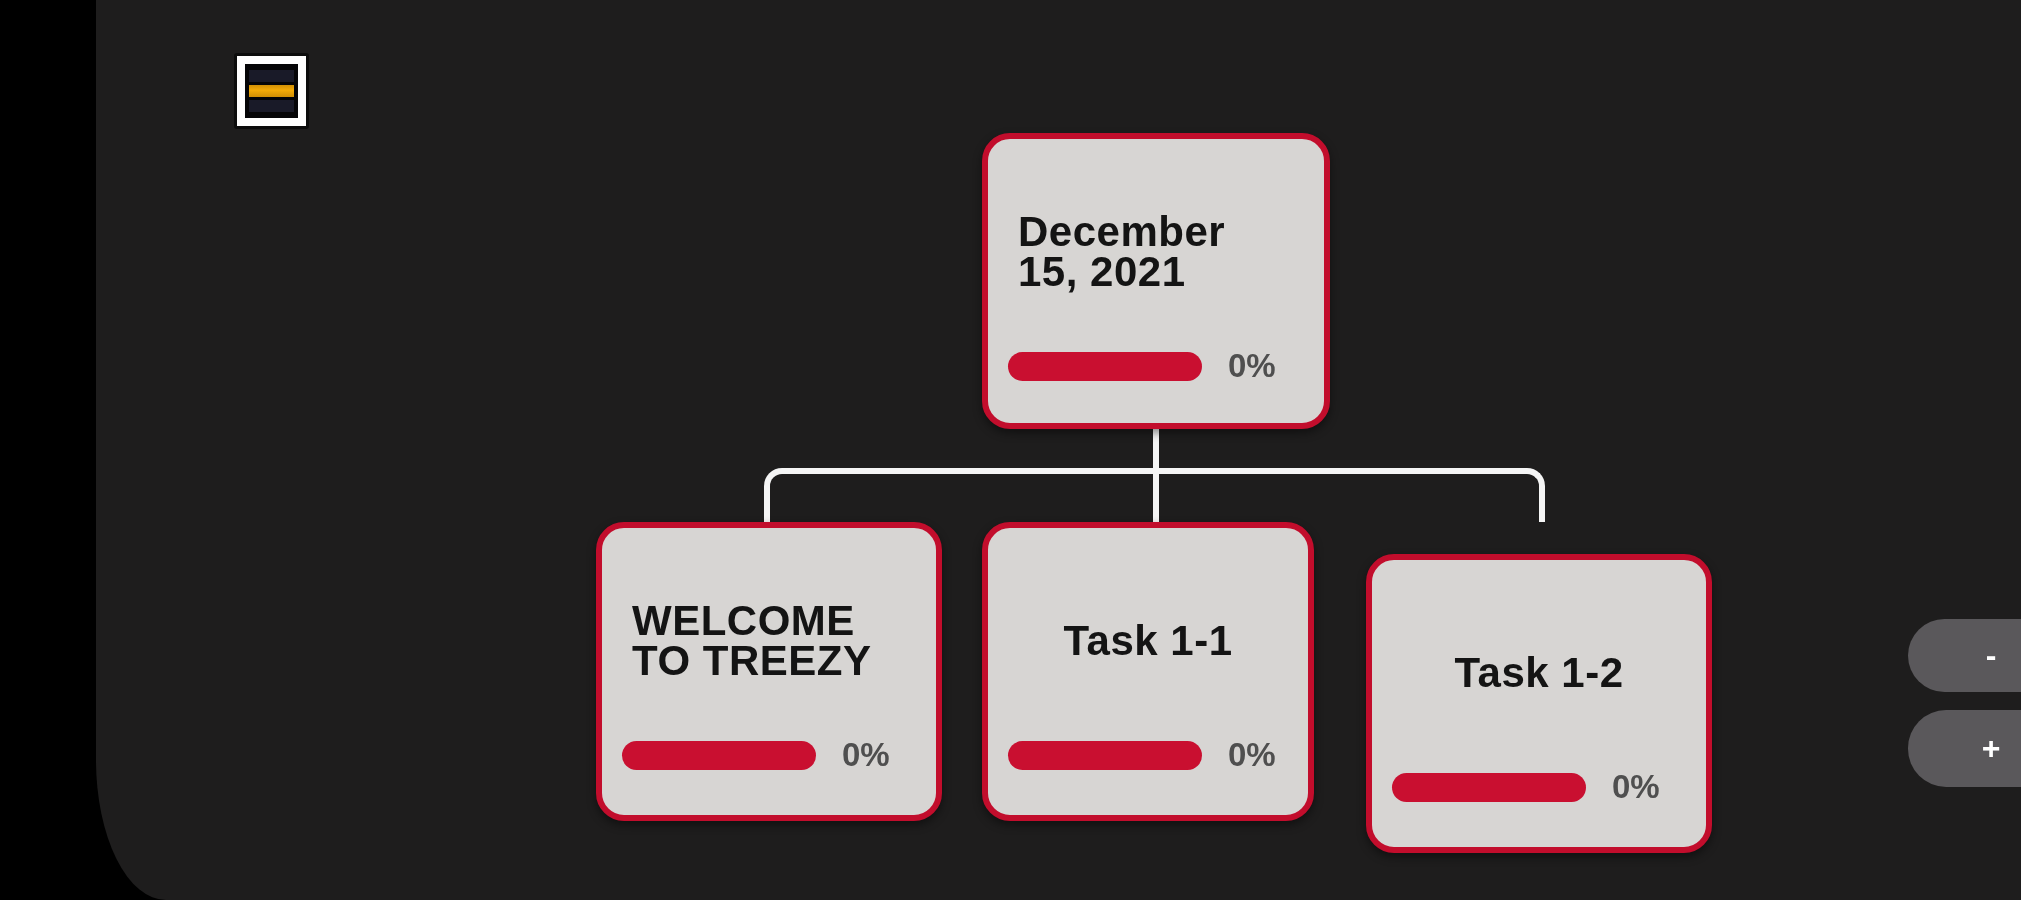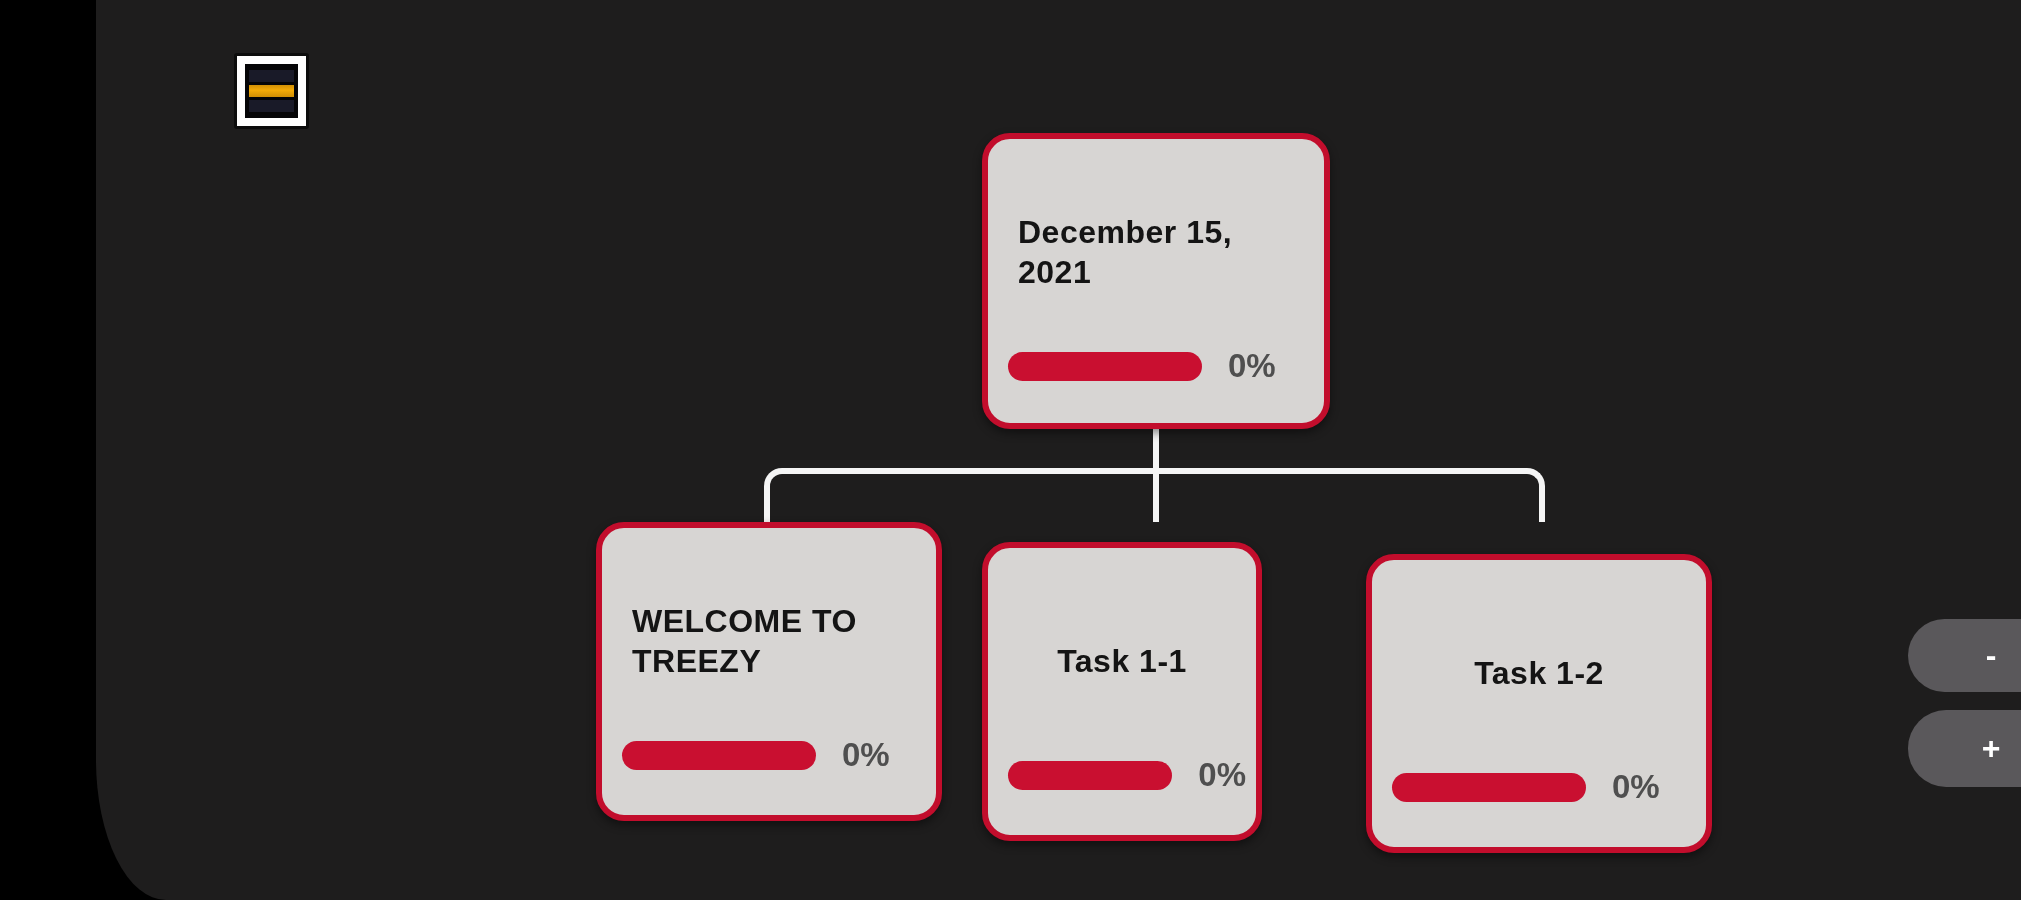--- a/index.html
+++ b/index.html
@@ -23,25 +23,25 @@
                    box-sizing:border-box;border:6px solid #f5f5f5;border-bottom:none;
                    border-radius:18px 18px 0 0;}
   .connector-mid{position:absolute;left:1057px;top:427px;width:6px;height:95px;background:#f5f5f5;}
 
   
   .card{position:absolute;box-sizing:border-box;background:#d7d5d3;
         border:6px solid #c20d2c;border-radius:28px;
         box-shadow:0 4px 10px rgba(0,0,0,.45);cursor:pointer;}
   .card-root{left:886px;top:133px;width:348px;height:296px;}
   .card-c1{left:500px;top:522px;width:346px;height:299px;}
-  .card-c2{left:886px;top:522px;width:280px;height:299px;margin-top:20px;}
+  .card-c2{left:886px;top:522px;width:332px;height:299px;}
   .card-c3{left:1270px;top:522px;width:346px;height:299px;margin-top:32px;}
 
   .card-title{position:absolute;top:113px;transform:translateY(-50%);
-              font-size:32px;font-weight:700;line-height:40px;color:#141414;
+              font-size:42px;font-weight:700;line-height:40px;color:#141414;
               letter-spacing:.5px;}
   .card-title.ta-left{left:30px;width:240px;text-align:left;}
   .card-title.ta-center{left:0;right:0;text-align:center;}
 
   .progress-row{position:absolute;left:20px;right:10px;top:209px;height:36px;
                 display:flex;align-items:center;gap:26px;}
   .progress-track{width:194px;height:29px;border-radius:15px;background:#c90f30;
                   overflow:hidden;position:relative;}
   .progress-fill{position:absolute;left:0;top:0;bottom:0;width:0;background:#8e0a22;border-radius:15px;}
   .progress-label{font-size:33px;font-weight:700;color:#4f4f4f;}

